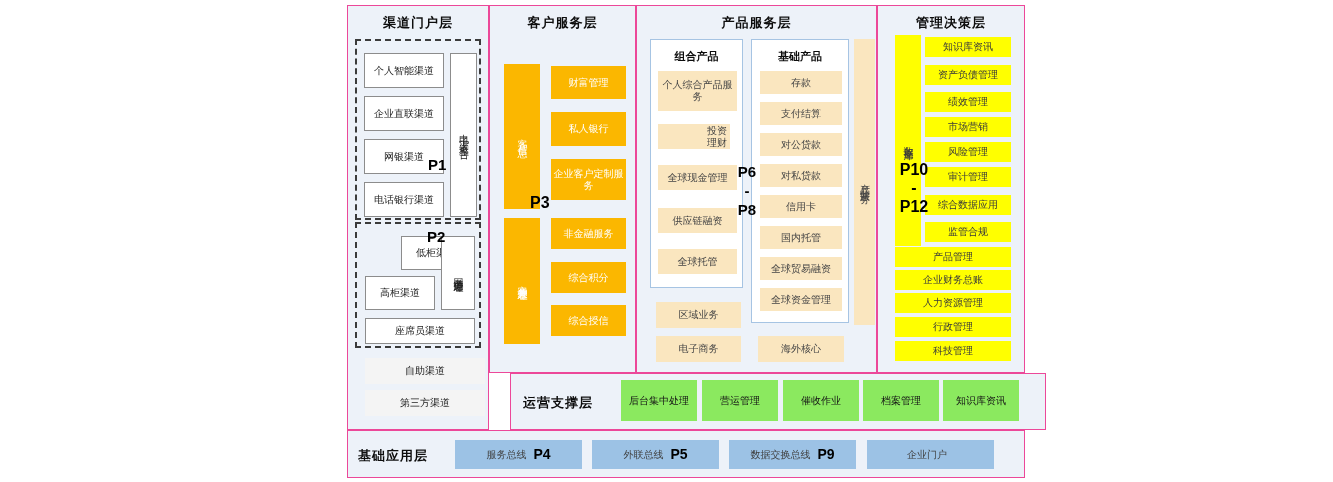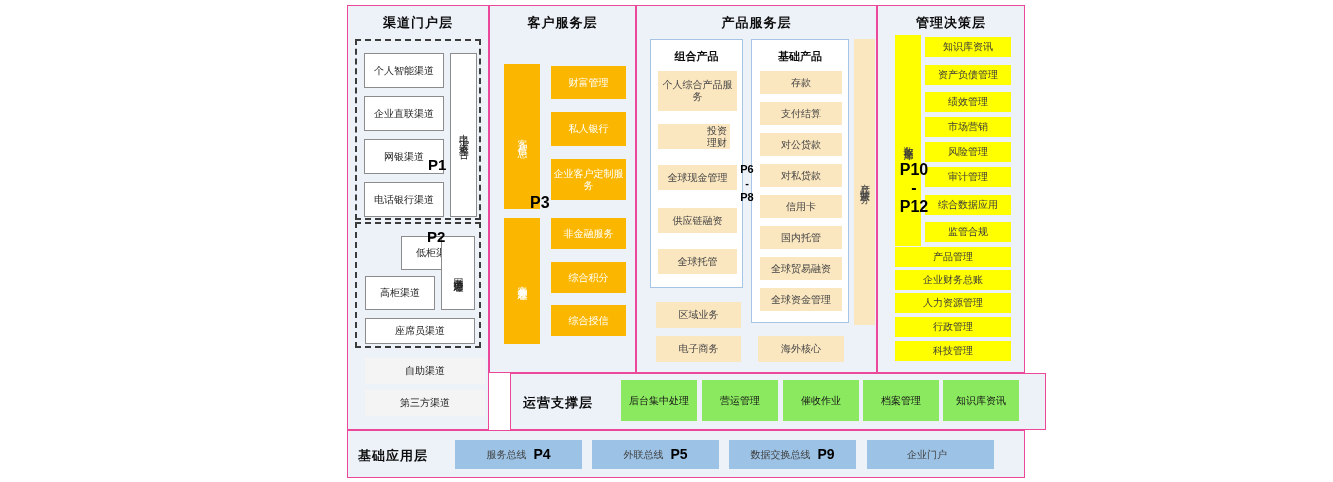--- a/index.html
+++ b/index.html
@@ -14,21 +14,21 @@
   .cream  { background:#FAE6BF; color:#454545; }
   .yellow { background:#FFFF00; color:#3a3a3a; }
   .green-box { background:#8BE95F; color:#151515; }
   .blue-box  { background:#9CC2E5; color:#404040; }
   .gray-box  { background:#F4F4F4; color:#222; }
   .panel { position:absolute; background:#ffffff; border:1px solid #A6C4E3; }
   .panel-title { text-align:center; font-weight:bold; font-size:11px; color:#0d0d0d; padding-top:9px; }
   .dashed { position:absolute; border:2px dashed #3b3b3b; }
   .vtext { writing-mode:vertical-rl; text-orientation:upright; letter-spacing:3px; }
   .plabel { position:absolute; font-weight:bold; font-size:15px; color:#000; z-index:6; }
-  .pstack { position:absolute; font-weight:bold; font-size:11px; color:#000; z-index:6; text-align:center; line-height:1.25; }
+  .pstack { position:absolute; font-weight:bold; font-size:15px; color:#000; z-index:6; text-align:center; line-height:1.25; }
   .row-title { position:absolute; font-weight:bold; font-size:13px; color:#0d0d0d; letter-spacing:1px; }
   .fp { font-weight:bold; font-size:14px; color:#000; margin-left:7px; }
 </style>
 </head>
 <body>
 
 <div class="canvas">
 
   <div class="sec" style="left:347px;top:5px;width:142px;height:425px;">
     <div class="sec-title">渠道门户层</div>

